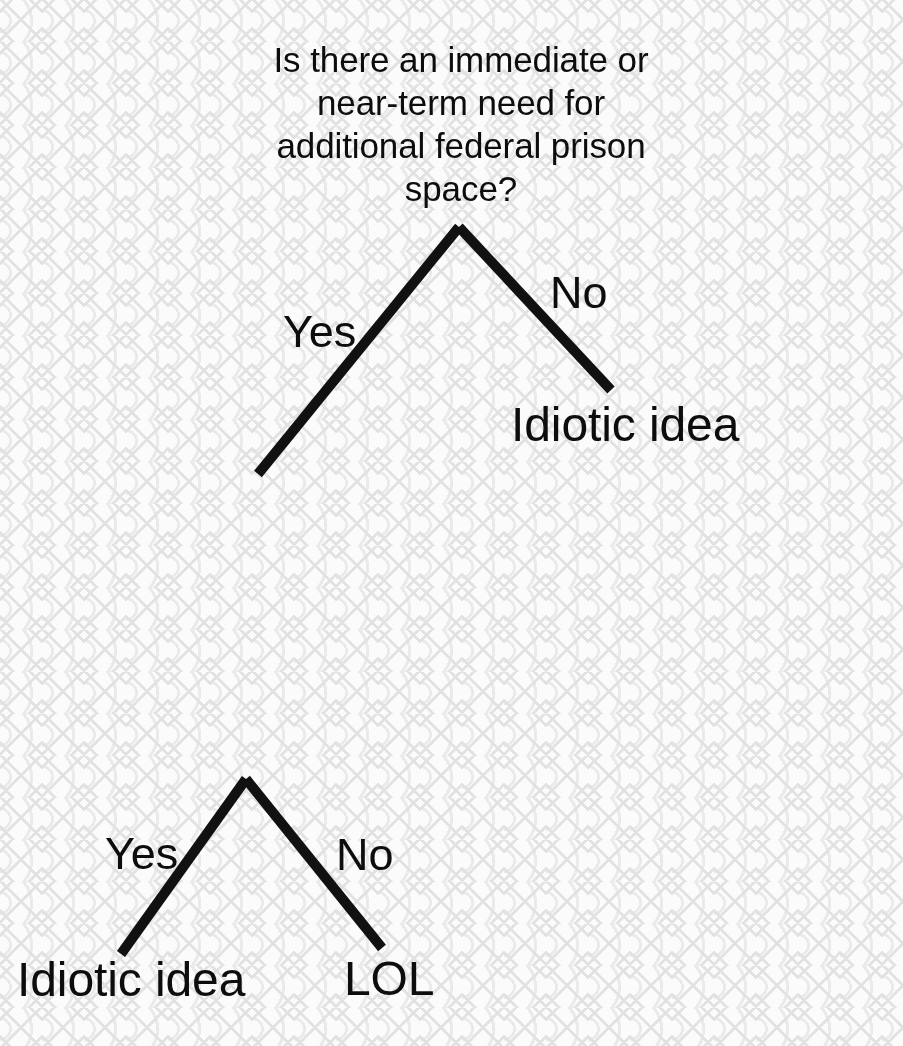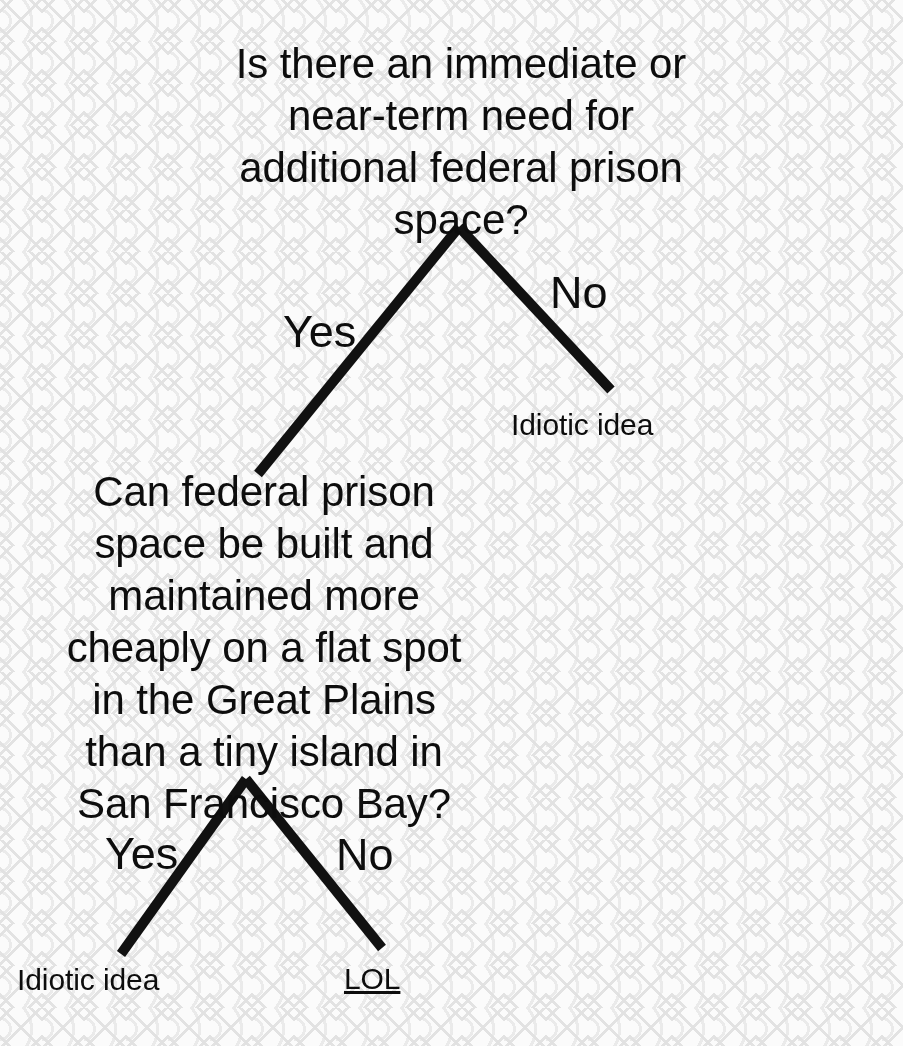--- a/index.html
+++ b/index.html
@@ -36,55 +36,55 @@
     position: absolute;
     left: 0;
     top: 0;
     width: 903px;
     height: 1046px;
     pointer-events: none;
   }
   .node-text {
     position: absolute;
     color: #0d0d0d;
-    font-size: 42px;
-    line-height: 52px;
+    font-size: 35px;
+    line-height: 43px;
     text-align: center;
     white-space: pre-line;
     letter-spacing: -0.1px;
   }
   .edge-label {
     position: absolute;
     color: #0d0d0d;
     font-size: 45px;
     line-height: 40px;
     white-space: nowrap;
     letter-spacing: -0.1px;
   }
   .leaf-text {
     position: absolute;
     color: #0d0d0d;
-    font-size: 30px;
+    font-size: 48px;
     line-height: 40px;
     white-space: nowrap;
     letter-spacing: -0.1px;
   }
 
   
   #q-root        { left: 231px; top: 38px;  width: 460px; }
   #q-second      { left: 64px;  top: 466px; width: 400px; }
 
   #lbl-root-yes  { left: 283px; top: 312px; }
   #lbl-root-no   { left: 550px; top: 273px; }
   #leaf-root-no  { left: 511px; top: 405px; }
 
   #lbl-sec-yes   { left: 105px; top: 834px; }
   #lbl-sec-no    { left: 336px; top: 835px; }
   #leaf-sec-yes  { left: 17px;  top: 960px; }
-  #leaf-sec-no   { left: 344px; top: 959px; text-decoration: underline; }
+  #leaf-sec-no   { left: 344px; top: 959px; }
 </style>
 </head>
 <body>
 
 <div id="canvas">
 
   <svg id="edges" viewBox="0 0 903 1046" width="903" height="1046" xmlns="http://www.w3.org/2000/svg">
 
     <line x1="459" y1="227" x2="258" y2="474" stroke="#111111" stroke-width="10" stroke-linecap="butt"></line>
     <line x1="459" y1="227" x2="611" y2="390" stroke="#111111" stroke-width="10" stroke-linecap="butt"></line>
@@ -96,27 +96,20 @@
   <div class="node-text" id="q-root">Is there an immediate or
 near-term need for
 additional federal prison
 space?</div>
 
   <div class="edge-label" id="lbl-root-yes">Yes</div>
   <div class="edge-label" id="lbl-root-no">No</div>
 
   <div class="leaf-text" id="leaf-root-no">Idiotic idea</div>
 
-  <div class="node-text" id="q-second">Can federal prison
-space be built and
-maintained more
-cheaply on a flat spot
-in the Great Plains
-than a tiny island in
-San Francisco Bay?</div>
 
   <div class="edge-label" id="lbl-sec-yes">Yes</div>
   <div class="edge-label" id="lbl-sec-no">No</div>
 
   <div class="leaf-text" id="leaf-sec-yes">Idiotic idea</div>
   <div class="leaf-text" id="leaf-sec-no">LOL</div>
 
 </div>
 
 </body></html>

